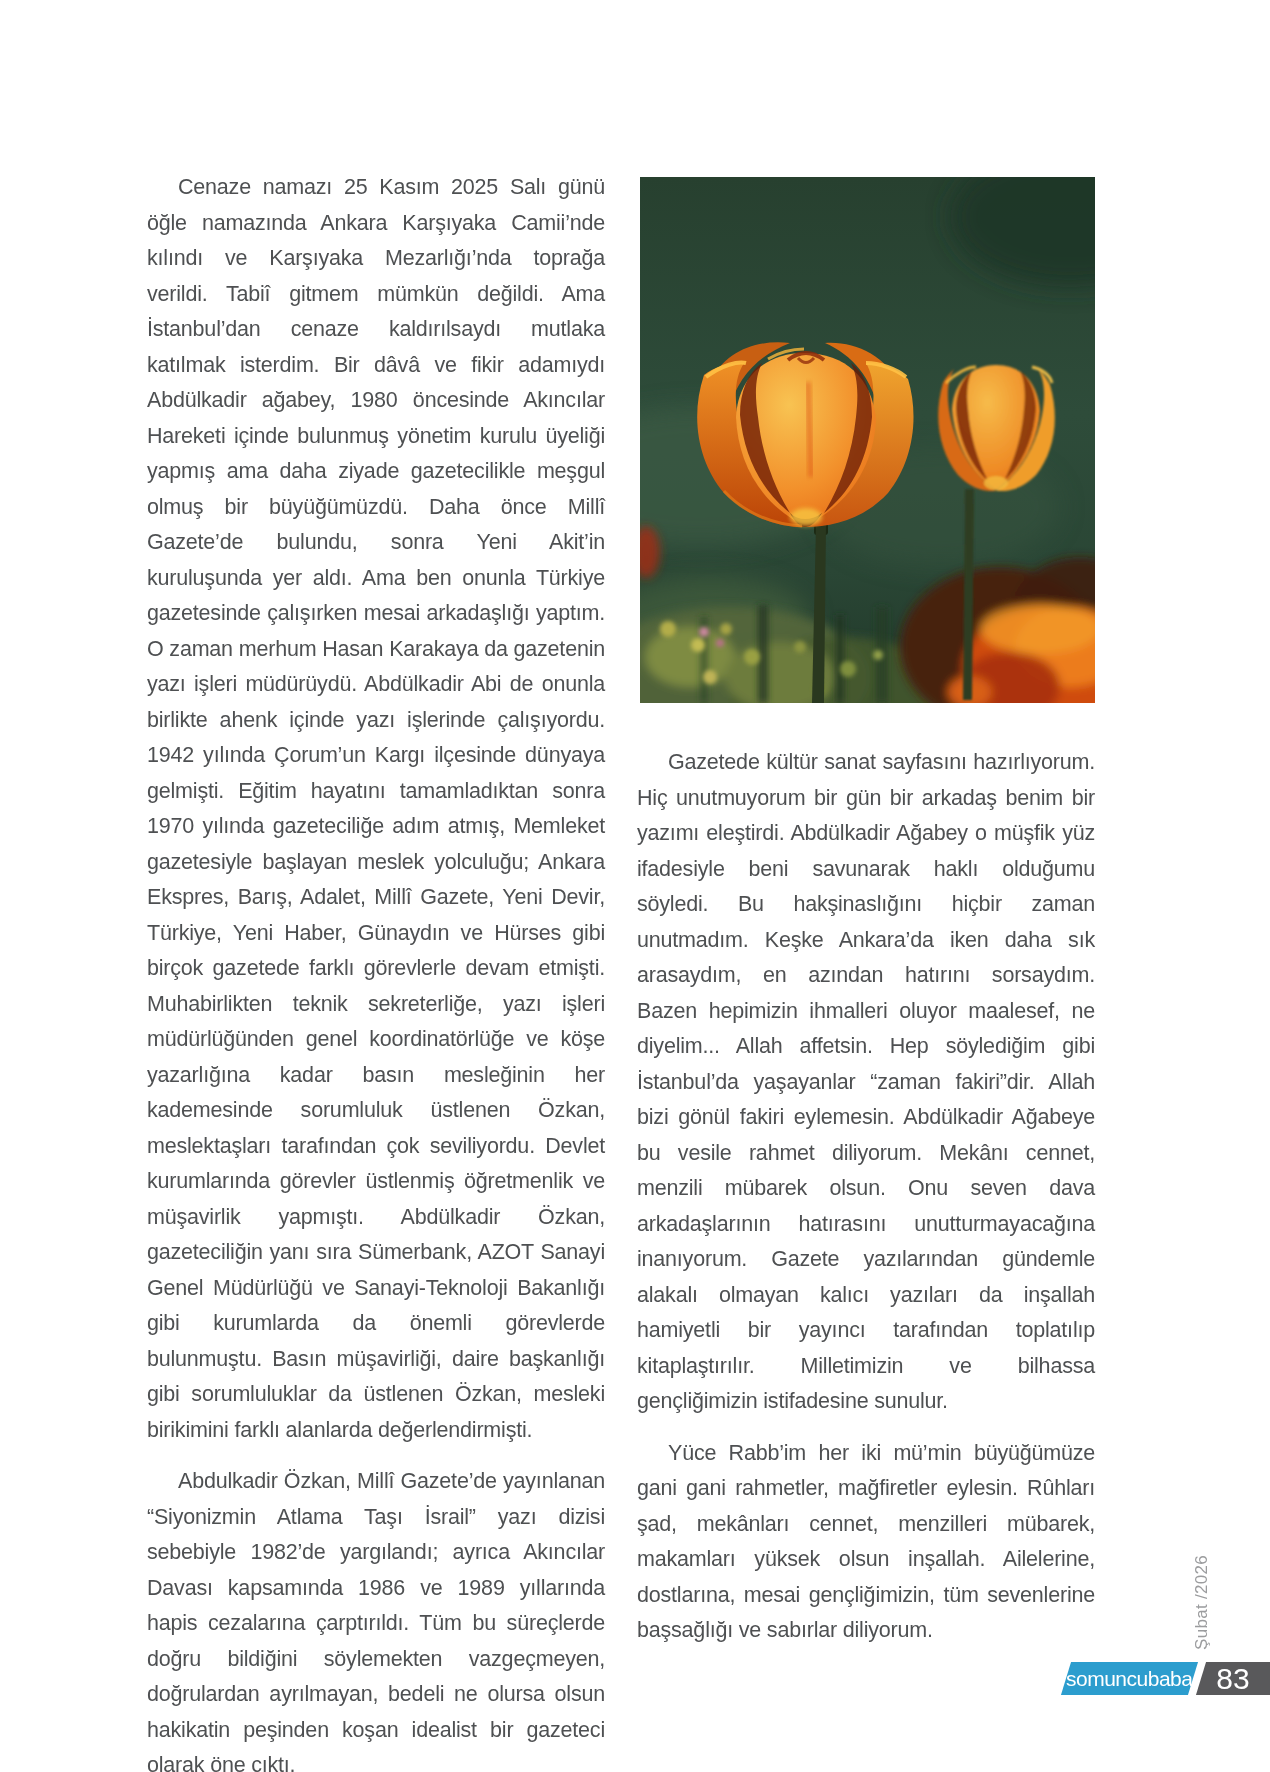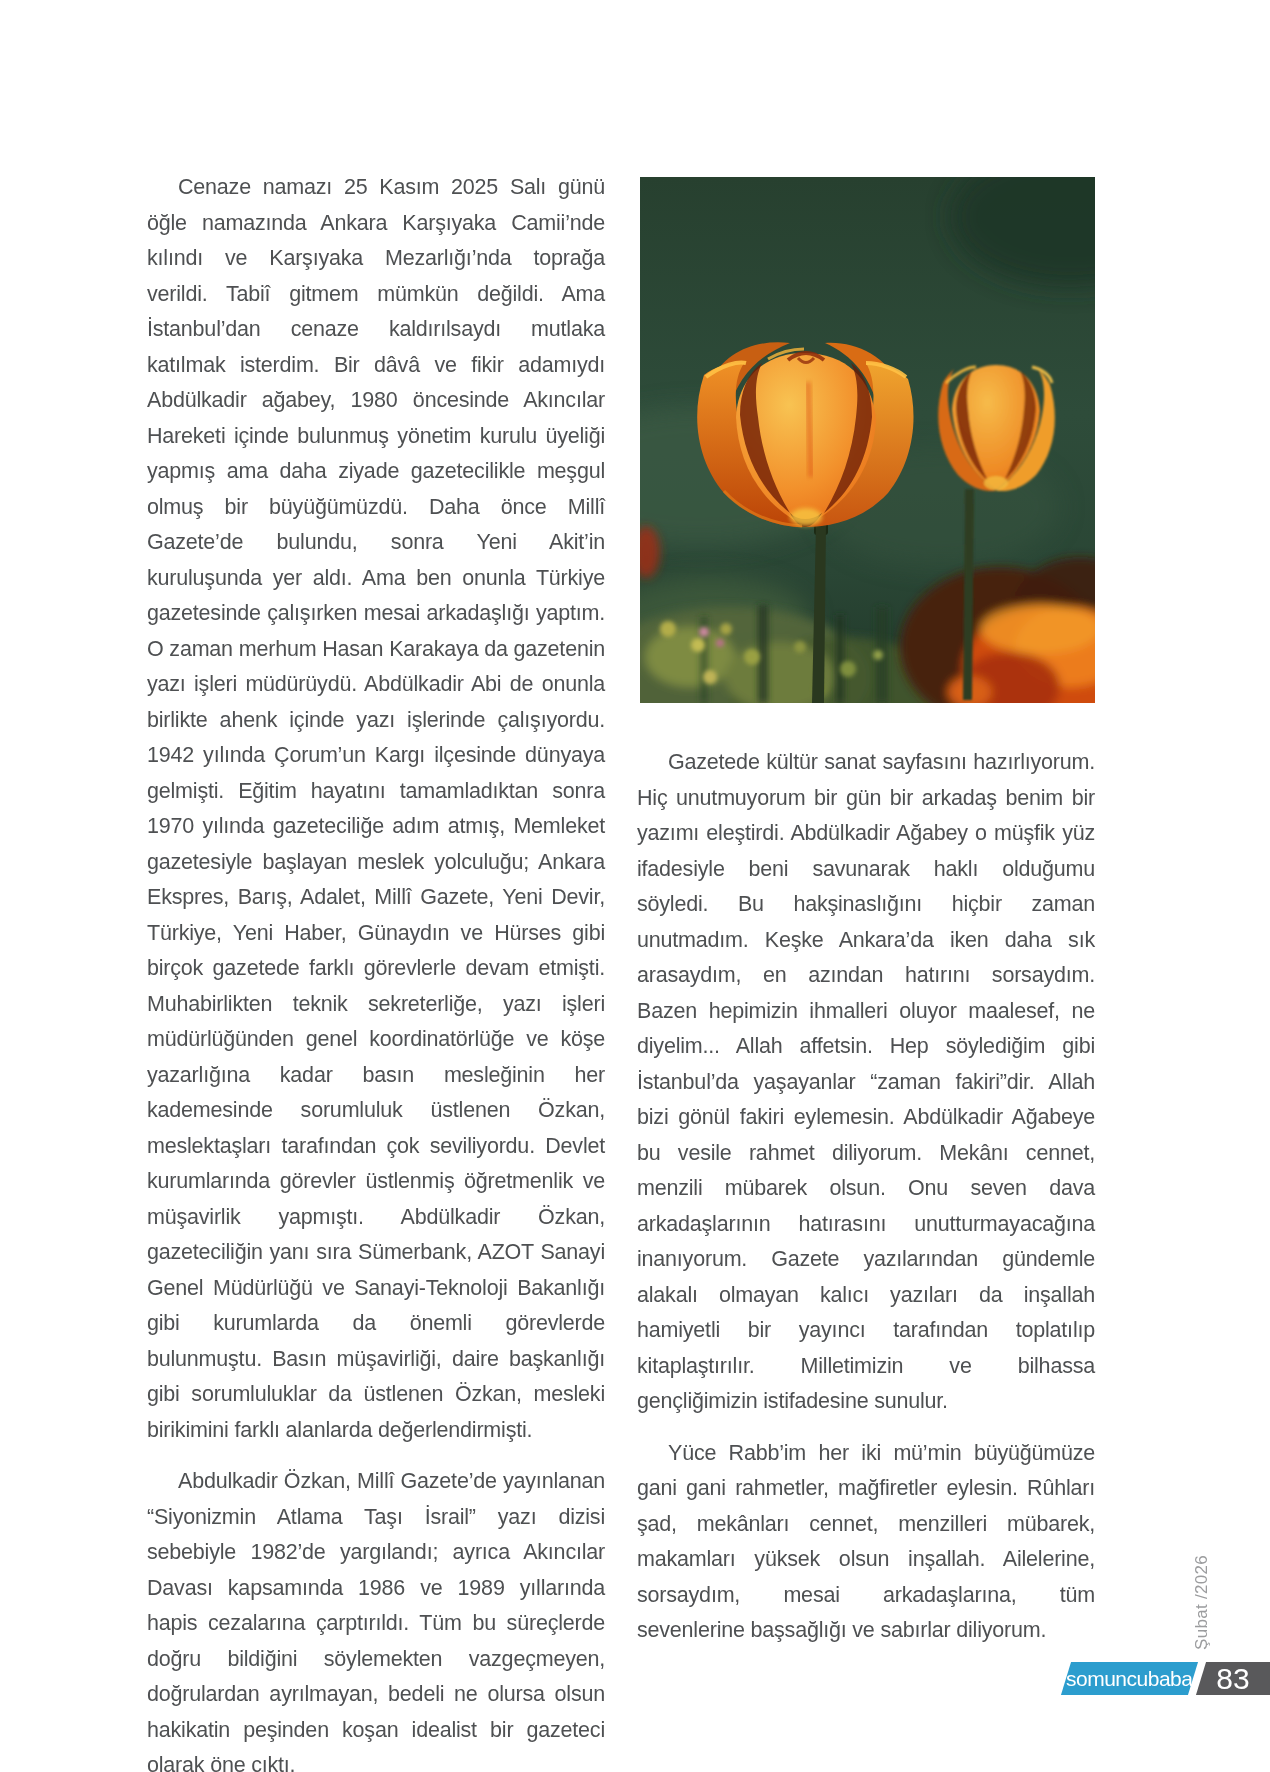--- a/index.html
+++ b/index.html
@@ -186,21 +186,21 @@
       <path d="M66,200 C82,188 98,184 106,186" stroke="#ffc145" stroke-width="4" fill="none" opacity="0.9"></path>
       <path d="M226,186 C240,186 256,192 266,200" stroke="#ffc145" stroke-width="4" fill="none" opacity="0.9"></path>
       <path d="M128,182 C140,175 154,172 164,172" stroke="#f9b83a" stroke-width="3" fill="none" opacity="0.8"></path>
       <path d="M84,314 C104,336 134,348 162,349" stroke="#e8831c" stroke-width="3" fill="none" opacity="0.6"></path>
       <ellipse cx="166" cy="340" rx="16" ry="9" fill="#f7c340" opacity="0.85" filter="url(#b2)"></ellipse>
     </g>
   </svg>
 
   <div class="col col-right">
     <p>Gazetede kültür sanat sayfasını hazırlıyorum. Hiç unutmuyorum bir gün bir arkadaş benim bir yazımı eleştirdi. Abdülkadir Ağabey o müşfik yüz ifadesiyle beni savunarak haklı olduğumu söyledi. Bu hakşinaslığını hiçbir zaman unutmadım. Keşke Ankara’da iken daha sık arasaydım, en azından hatırını sorsaydım. Bazen hepimizin ihmalleri oluyor maalesef, ne diyelim... Allah affetsin. Hep söylediğim gibi İstanbul’da yaşayanlar “zaman fakiri”dir. Allah bizi gönül fakiri eylemesin. Abdülkadir Ağabeye bu vesile rahmet diliyorum. Mekânı cennet, menzili mübarek olsun. Onu seven dava arkadaşlarının hatırasını unutturmayacağına inanıyorum. Gazete yazılarından gündemle alakalı olmayan kalıcı yazıları da inşallah hamiyetli bir yayıncı tarafından toplatılıp kitaplaştırılır. Milletimizin ve bilhassa gençliğimizin istifadesine sunulur.</p>
-    <p>Yüce Rabb’im her iki mü’min büyüğümüze gani gani rahmetler, mağfiretler eylesin. Rûhları şad, mekânları cennet, menzilleri mübarek, makamları yüksek olsun inşallah. Ailelerine, sorsaydım, mesai arkadaşlarına, tüm sevenlerine başsağlığı ve sabırlar diliyorum.</p>
+    <p>Yüce Rabb’im her iki mü’min büyüğümüze gani gani rahmetler, mağfiretler eylesin. Rûhları şad, mekânları cennet, menzilleri mübarek, makamları yüksek olsun inşallah. Ailelerine, dostlarına, mesai gençliğimizin, tüm sevenlerine başsağlığı ve sabırlar diliyorum.</p>
   </div>
 
   <div class="issue-date">Şubat /2026</div>
 
   <div class="brand-band" style="background:#2c9dce;">
     <span class="inner">somuncubaba</span>
   </div>
 
   <div class="pagenum-band" style="background:#59595b;">
     <span class="inner">83</span>

